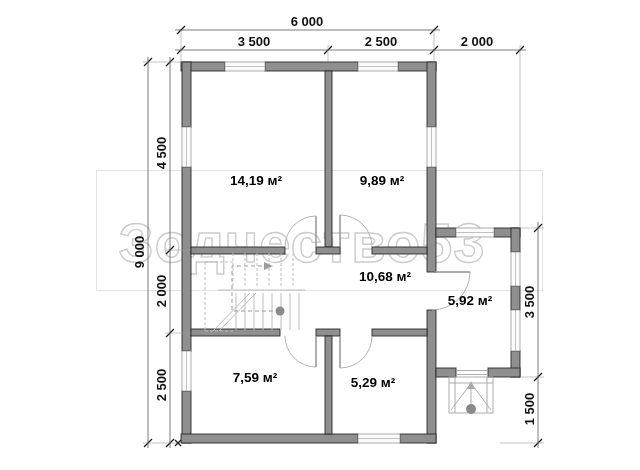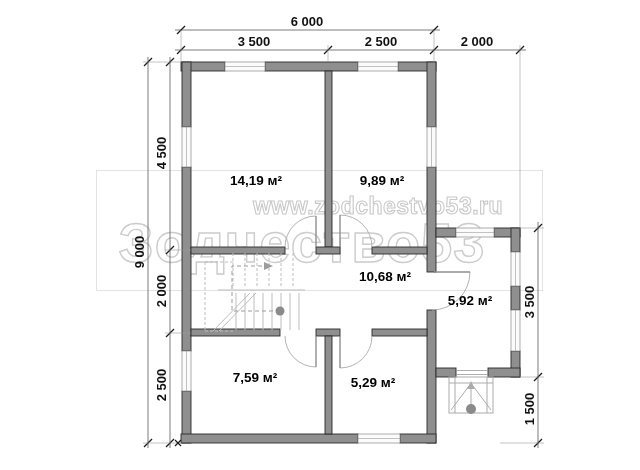--- a/index.html
+++ b/index.html
@@ -40,21 +40,20 @@
   .doorleaf{stroke:#8f8f8f;stroke-width:1.4;}
   .porch{stroke:#ababab;stroke-width:1;fill:none;}
   .thresh{stroke:#9a9a9a;stroke-width:0.8;}
 </style>
 </head>
 <body>
 
 <div id="screen">
 
   <div class="wm-box"></div>
-  <div class="wm-url">www.zodchestvo53.ru</div>
   <div class="wm-brand">Зодчество53</div>
 
   <svg width="640" height="470" viewBox="0 0 640 470">
 
     <g>
 
       <rect class="wall" x="181" y="62" width="44" height="9"></rect>
       <rect class="wall" x="265" y="62" width="93" height="9"></rect>
       <rect class="wall" x="398" y="62" width="38" height="9"></rect>
 

